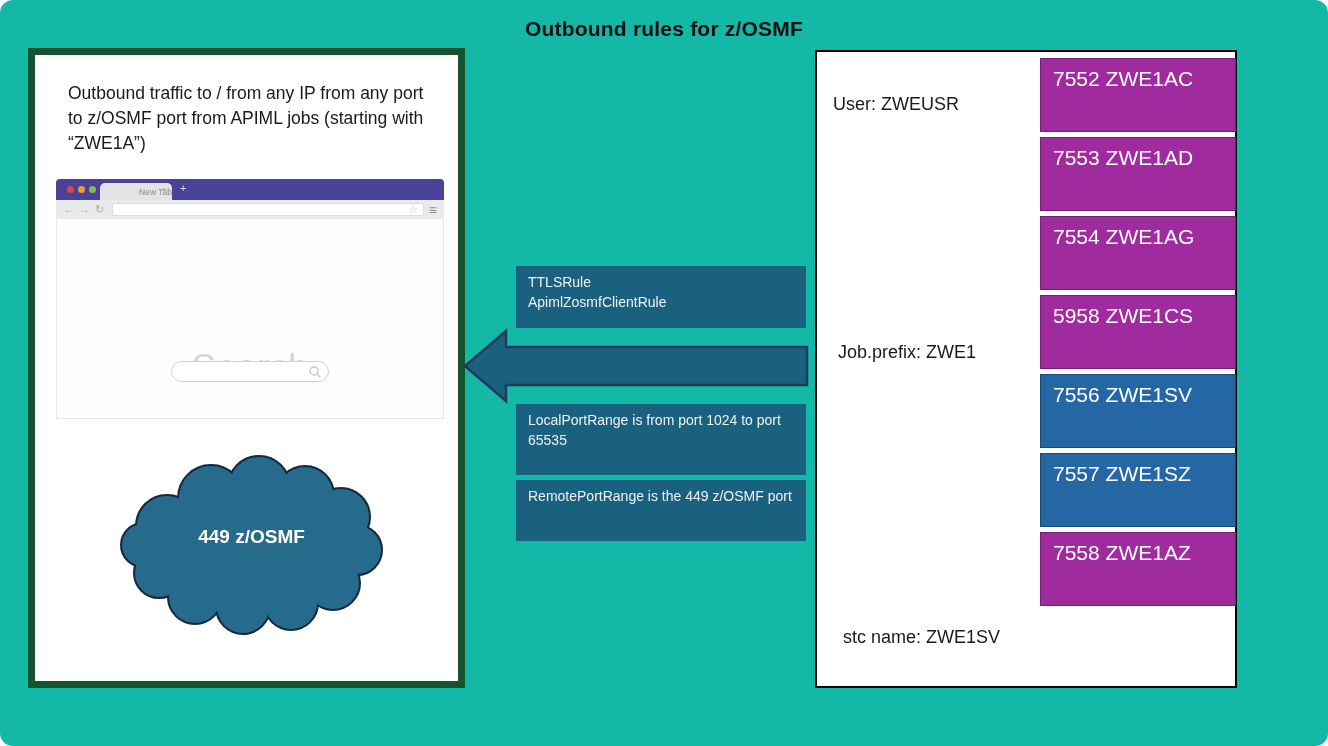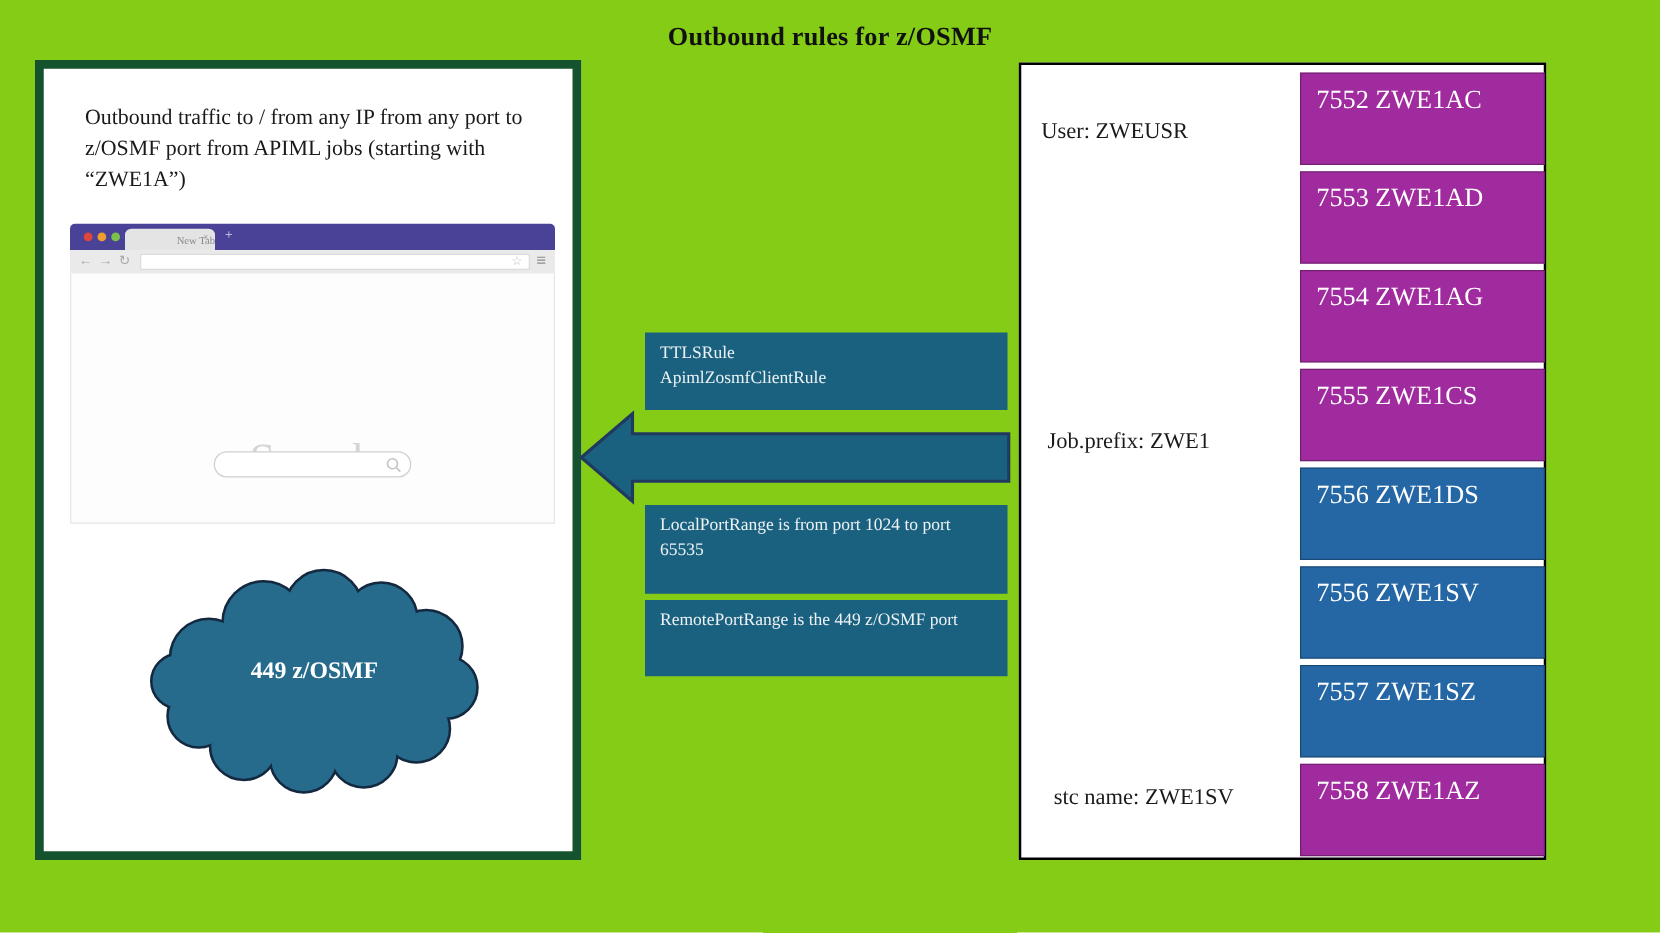--- a/index.html
+++ b/index.html
@@ -1,23 +1,24 @@
 <!DOCTYPE html>
 <html><head>
 <meta charset="utf-8">
 <style>
   * { margin: 0; padding: 0; box-sizing: border-box; }
   html, body { background: #ffffff; }
   .stage {
     position: relative;
     width: 1328px;
     height: 746px;
-    background: #84cc16;
-    font-family: Liberation Serif, serif;
+    background: #14b8a6;
+    font-family: Liberation Sans, sans-serif;
     overflow: hidden;
+    border-radius: 13px;
   }
   .title {
     position: absolute;
     top: 17px; left: 0;
     width: 100%;
     text-align: center;
     font-size: 21px;
     font-weight: 700;
     color: #111;
     letter-spacing: 0.2px;
@@ -291,21 +292,20 @@
 
   <div class="right-panel">
     <div class="rp-label rp-label-user">User: ZWEUSR</div>
     <div class="rp-label rp-label-jobprefix">Job.prefix: ZWE1</div>
     <div class="rp-label rp-label-stc">stc name: ZWE1SV</div>
 
     <div class="job-stack">
       <div class="job-box" style="background-color: rgb(160, 43, 158);">7552 ZWE1AC</div>
       <div class="job-box" style="background-color: rgb(160, 43, 158);">7553 ZWE1AD</div>
       <div class="job-box" style="background-color: rgb(160, 43, 158);">7554 ZWE1AG</div>
-      <div class="job-box" style="background-color: rgb(160, 43, 158);">7555 ZWE1CS</div>
-      <div class="job-box" style="background-color: rgb(37, 103, 165);">7556 ZWE1DS</div>
+      <div class="job-box" style="background-color: rgb(160, 43, 158);">5958 ZWE1CS</div>
       <div class="job-box" style="background-color: rgb(37, 103, 165);">7556 ZWE1SV</div>
       <div class="job-box" style="background-color: rgb(37, 103, 165);">7557 ZWE1SZ</div>
       <div class="job-box" style="background-color: rgb(160, 43, 158);">7558 ZWE1AZ</div>
     </div>
   </div>
 
 </div>
 
 </body></html>

